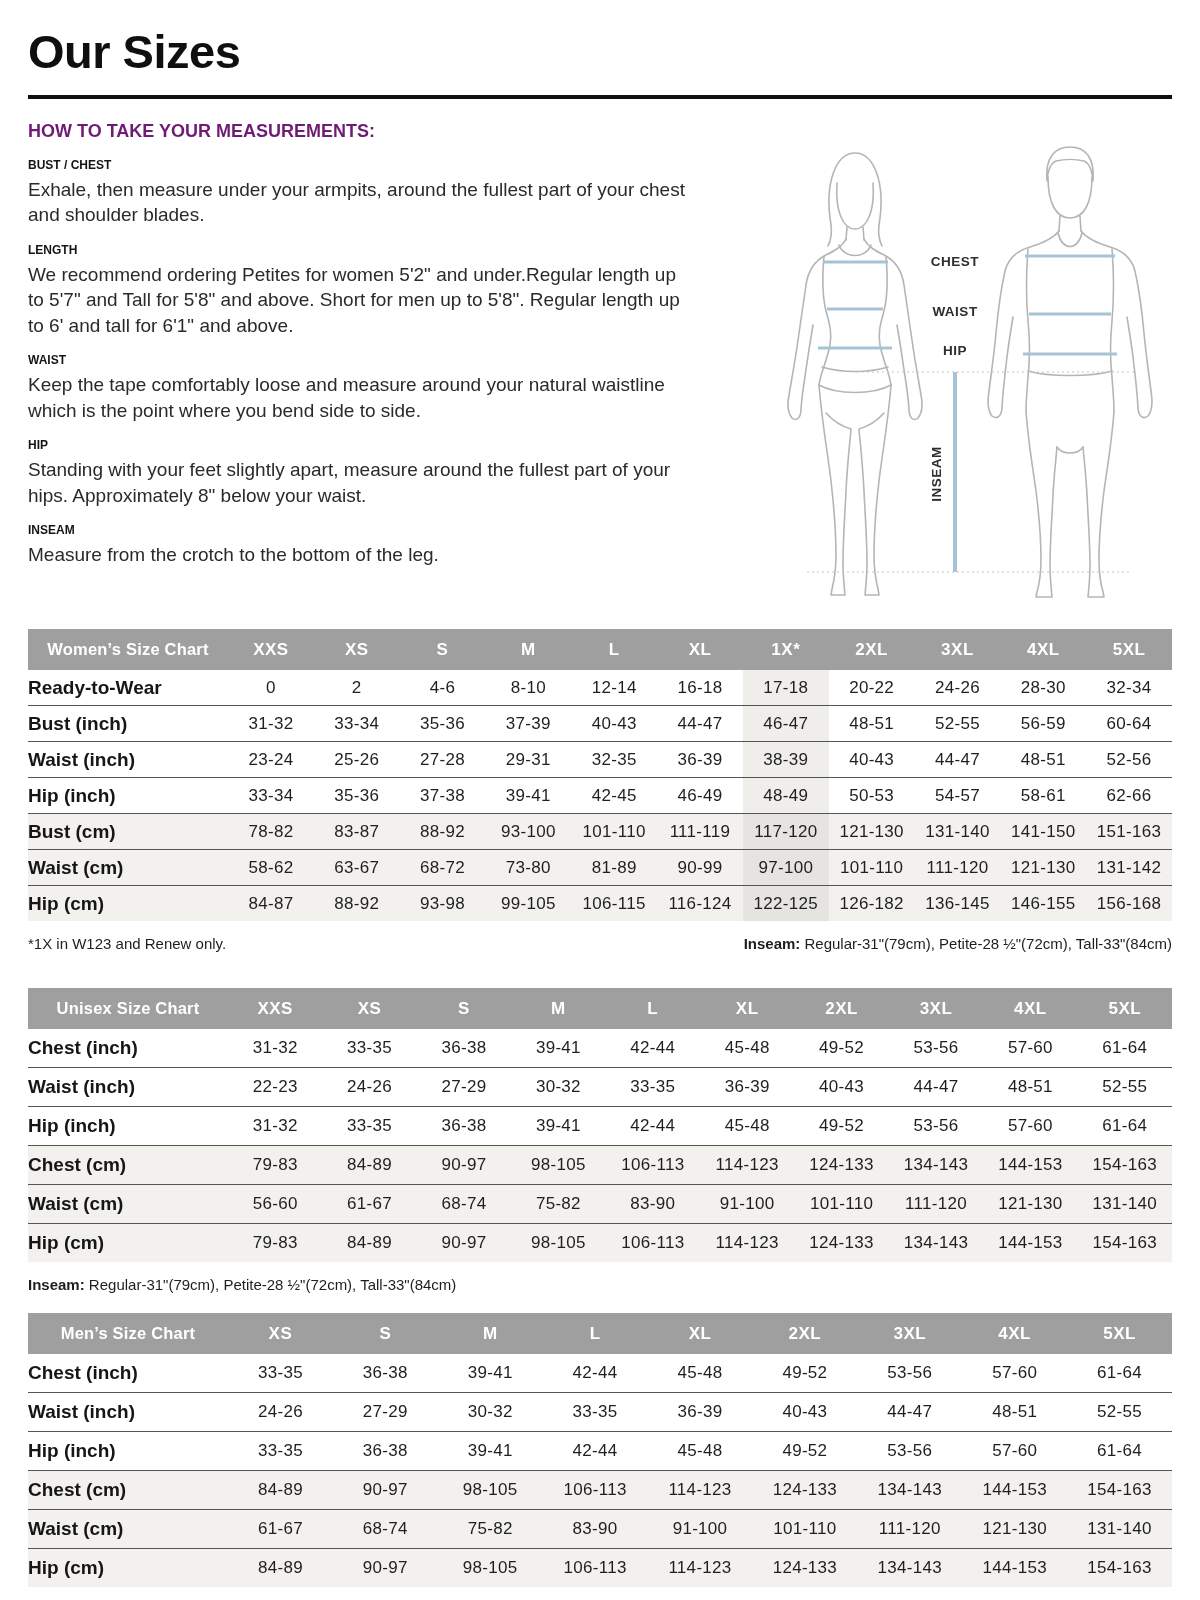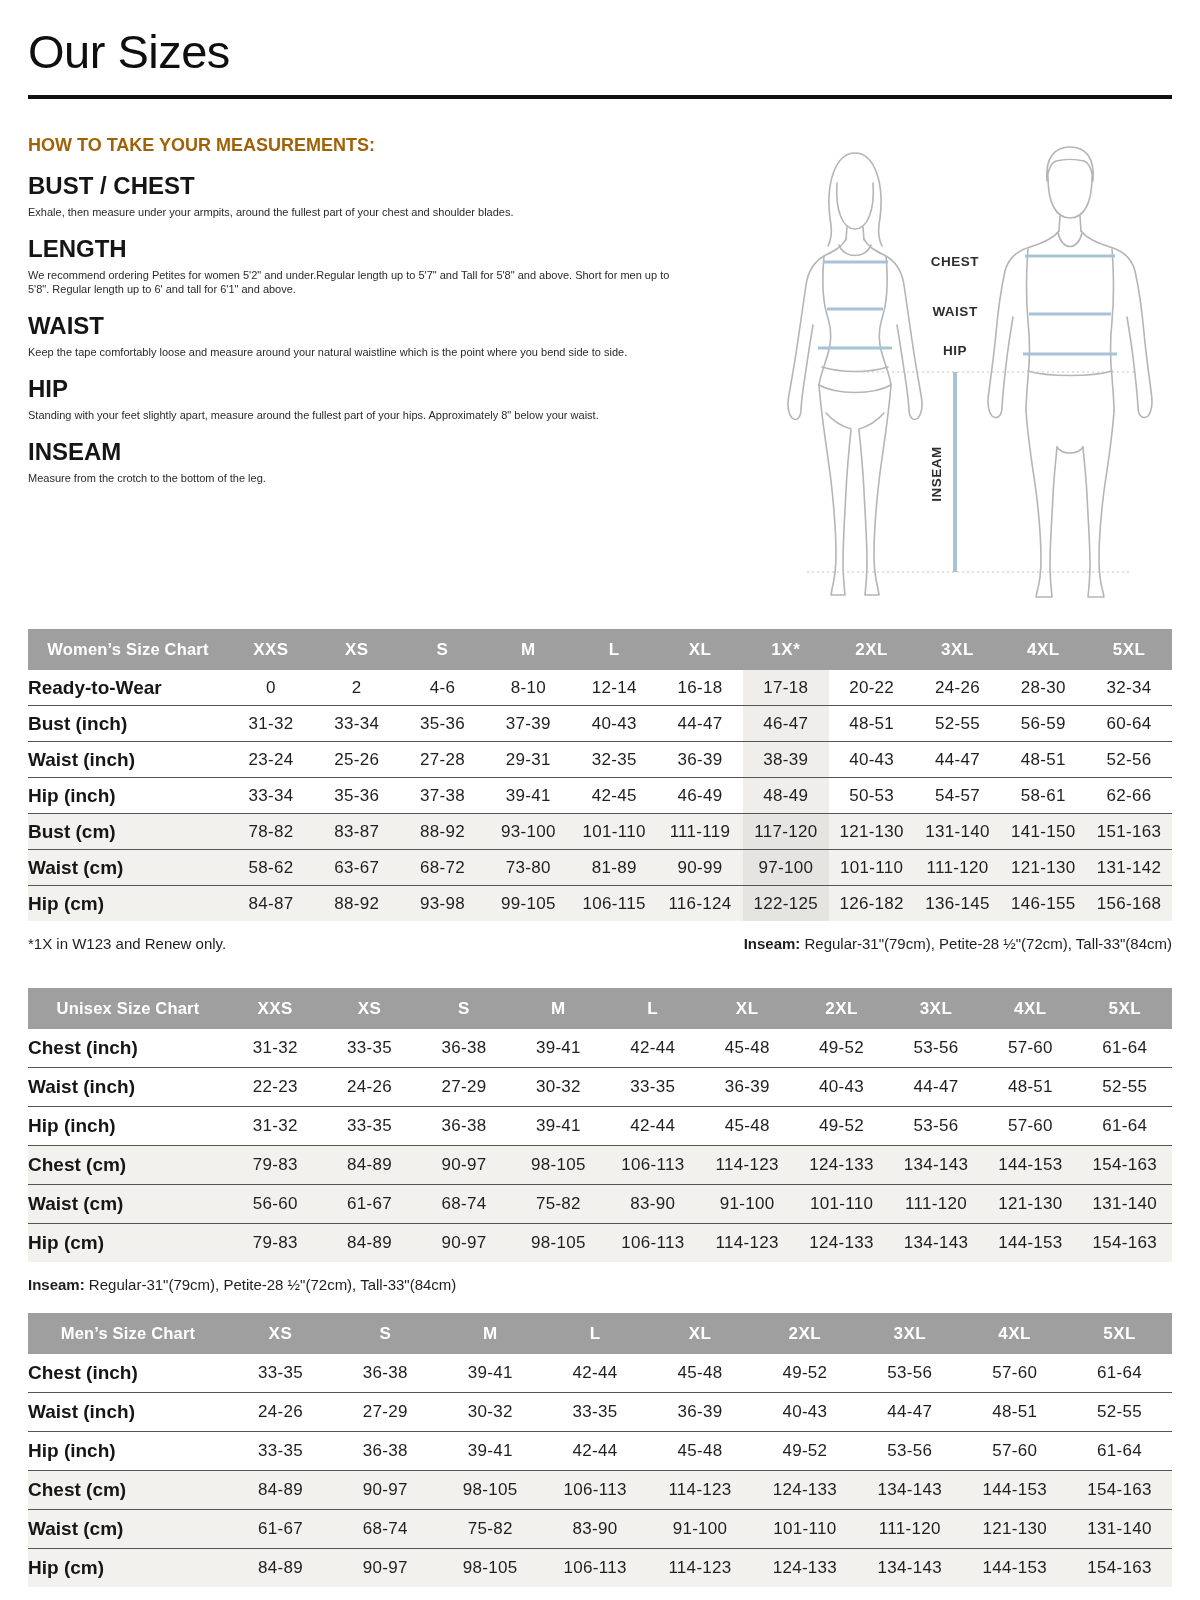--- a/index.html
+++ b/index.html
@@ -1,26 +1,26 @@
 <!DOCTYPE html>
 <html><head>
 <meta charset="utf-8">
 <style>
   html,body{margin:0;padding:0;background:#fff;color:#1c1c1c;
     font-family:"Liberation Sans",sans-serif;}
   body{width:1200px;height:1600px;overflow:hidden;}
   .page{padding:24px 28px 0;}
-  h1{font-size:47px;font-weight:400;margin:0 0 16px;color:#0f0f0f;letter-spacing:-.5px;}
+  h1{font-size:47px;font-weight:700;margin:0 0 16px;color:#0f0f0f;letter-spacing:-.5px;}
   .title-rule{border:none;border-top:4px solid #101010;margin:0 0 20px;}
   .top{display:flex;align-items:flex-start;}
   .instructions{width:700px;}
-  .howto{font-size:18px;font-weight:bold;margin:16px 0 16px;color:#a16207;}
+  .howto{font-size:18px;font-weight:bold;margin:2px 0 16px;color:#701a75;}
   .sec{margin-bottom:15px;}
-  .sec h3{font-size:24px;font-weight:bold;margin:0 0 5px;color:#151515;}
-  .sec p{font-size:11px;line-height:1.34;margin:0;max-width:665px;color:#2a2a2a;}
+  .sec h3{font-size:12px;font-weight:bold;margin:0 0 5px;color:#151515;}
+  .sec p{font-size:19px;line-height:1.34;margin:0;max-width:665px;color:#2a2a2a;}
   .figure{width:430px;margin-left:auto;}
   .tblock{margin-top:26px;}
   .tblock:nth-child(2){margin-top:36px;}
   .tblock:nth-child(3){margin-top:20px;}
   .thead,.trow{display:grid;grid-template-columns:200px repeat(var(--n),1fr);align-items:center;}
   .thead{background:#9f9f9f;color:#fff;height:41px;}
   .tname{font-size:16.5px;font-weight:bold;text-align:center;letter-spacing:.2px;}
   .hcell{font-size:17px;font-weight:bold;text-align:center;letter-spacing:.5px;}
   .trow{height:35px;background:#fff;}
   .tblock:nth-child(2) .trow,.tblock:nth-child(3) .trow{height:38px;}

